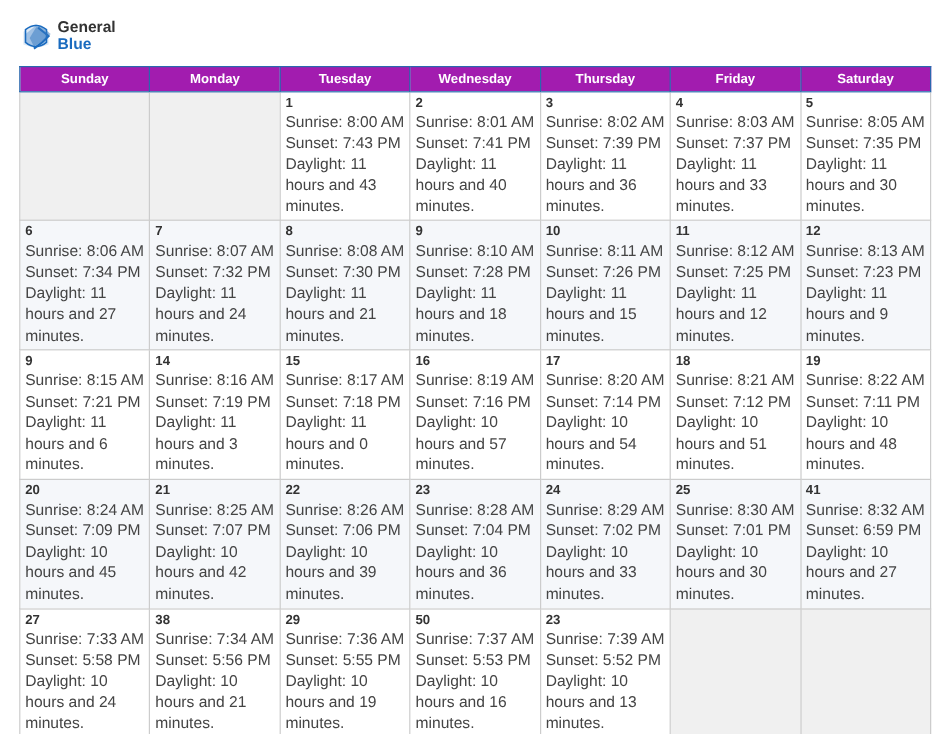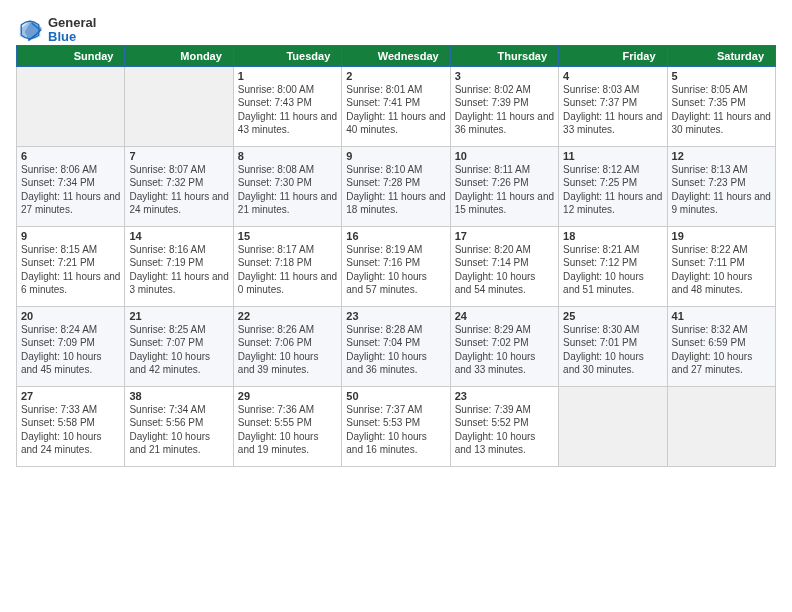--- a/index.html
+++ b/index.html
@@ -13,20 +13,21 @@
     .page {
       width: 792px;
       height: 612px;
       background: #fff;
       padding: 16px 16px 10px 16px;
     }
     .header {
       display: flex;
       justify-content: space-between;
       align-items: center;
+      margin-bottom: 10px;
     }
     .logo {
       display: flex;
       align-items: center;
     }
     .logo-text {
       display: flex;
       flex-direction: column;
       font-size: 13px;
       font-weight: bold;
@@ -51,23 +52,23 @@
     .location {
       font-size: 14px;
       color: #555;
     }
     .calendar {
       width: 100%;
       border-collapse: collapse;
       font-size: 9.5px;
     }
     .calendar th {
-      background: #15803d;
+      background: #a21caf;
       color: #fff;
-      text-align: right;
+      text-align: center;
       padding: 4px 11px;
       font-size: 11px;
       font-weight: bold;
       border: 1px solid #2a68ad;
     }
     .calendar td {
       border: 1px solid #ccc;
       vertical-align: top;
       padding: 3px 4px;
       width: 108px;
@@ -79,21 +80,21 @@
     }
     .day-number {
       font-size: 11px;
       font-weight: bold;
       color: #333;
       display: block;
       margin-bottom: 1px;
     }
     .day-info {
       color: #444;
-      font-size: 10px;
+      font-size: 13px;
       line-height: 1.35;
     }
     .empty-cell {
       background: #f0f0f0 !important;
     }
     .calendar tr:nth-child(even) td.empty-cell {
       background: #e8e8e8 !important;
     }
   </style>
 </head>

